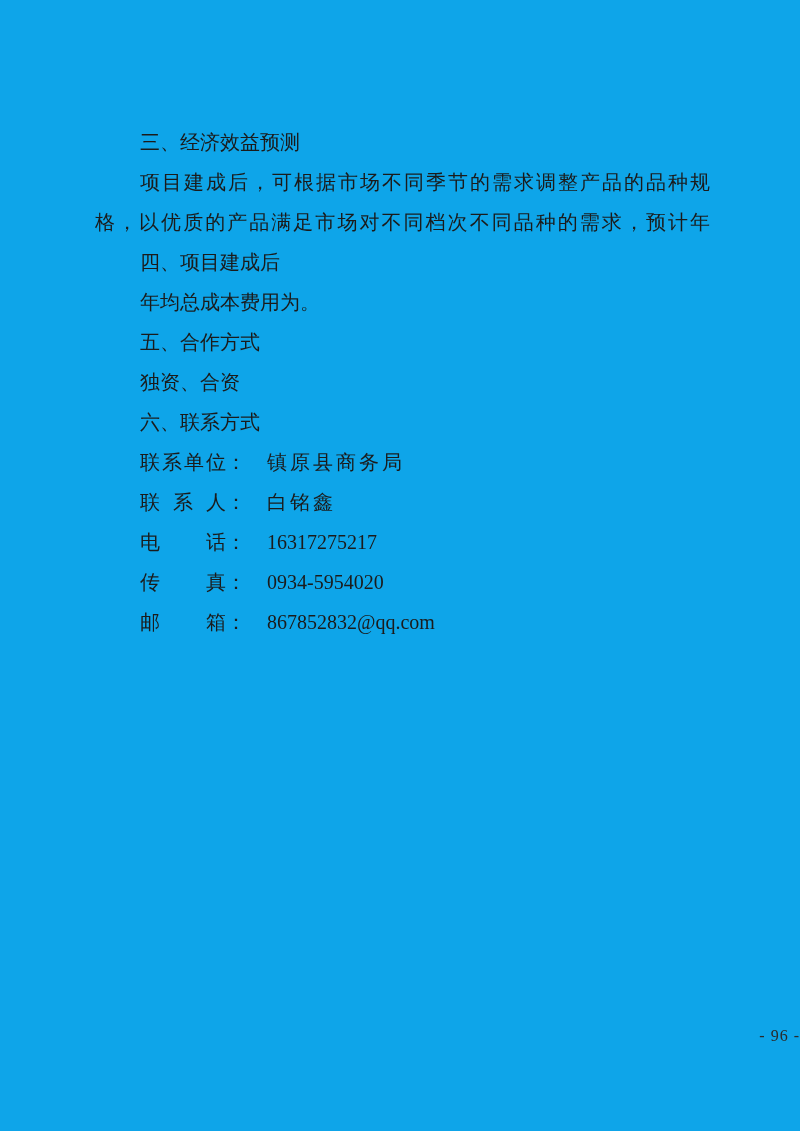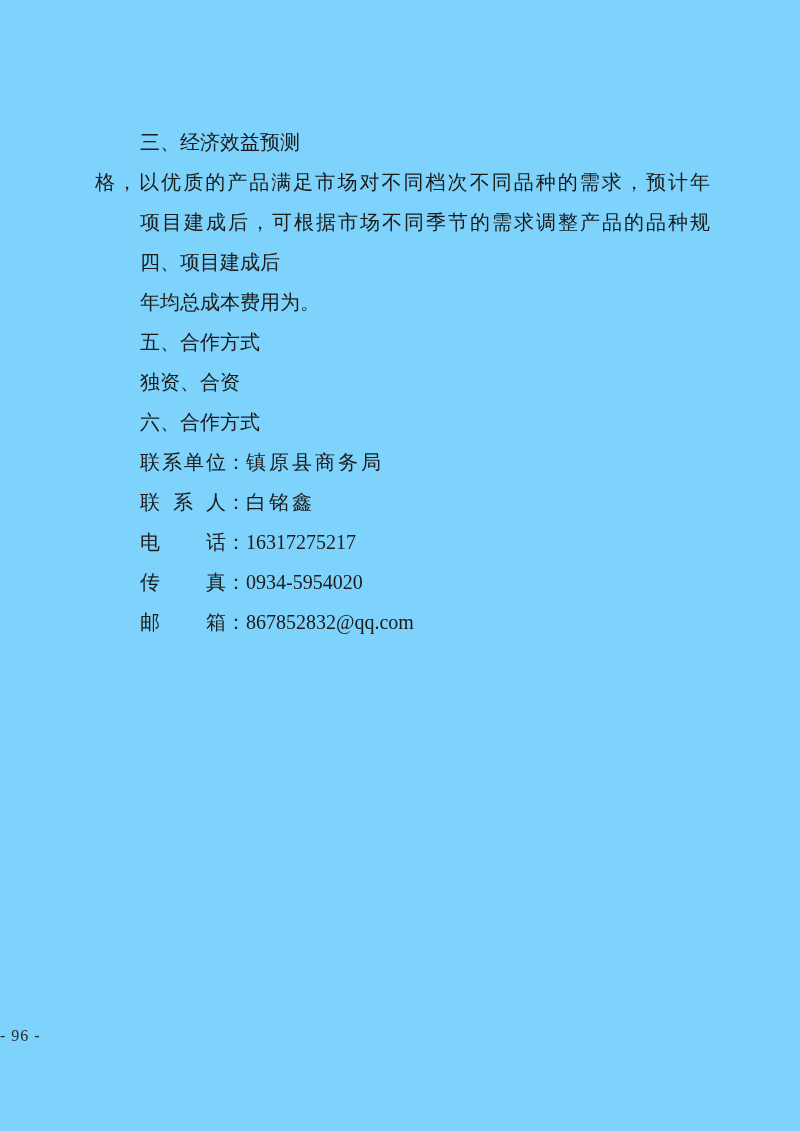--- a/index.html
+++ b/index.html
@@ -4,21 +4,21 @@
 <style>
   html, body {
     margin: 0;
     padding: 0;
     background: #ffffff;
   }
   .page {
     position: relative;
     width: 800px;
     height: 1131px;
-    background: #7dd3fc;
+    background: #0ea5e9;
     color: #1b1b1b;
     font-family: "Liberation Serif", "DejaVu Serif", serif;
     overflow: hidden;
   }
   .content {
     position: absolute;
     left: 95px;
     top: 122px;
     width: 615px;
   }
@@ -47,58 +47,59 @@
   }
   .clabel {
     display: inline-block;
     width: 86px;
     text-align: justify;
     text-align-last: justify;
     vertical-align: top;
   }
   .cvalue {
     display: inline;
+    margin-left: 21px;
   }
   .cvalue.spaced {
     letter-spacing: 3px;
   }
   .cvalue.underline {
     text-underline-offset: 4px;
     cursor: pointer;
   }
   .pagenum {
     position: absolute;
     left: 0;
     top: 1026px;
     width: 100%;
-    text-align: left;
+    text-align: right;
     font-size: 16px;
     line-height: 20px;
     letter-spacing: 1px;
     color: #2a2a2a;
   }
 </style>
 </head>
 <body>
 
 <div class="page">
   <div class="content">
 
     <div class="line indent">三、经济效益预测</div>
 
+    <div class="line para first">项目建成后，可根据市场不同季节的需求调整产品的品种规</div>
     <div class="line para">格，以优质的产品满足市场对不同档次不同品种的需求，预计年</div>
-    <div class="line para first">项目建成后，可根据市场不同季节的需求调整产品的品种规</div>
 
     <div class="line indent">四、项目建成后</div>
     <div class="line indent">年均总成本费用为。</div>
 
     <div class="line indent">五、合作方式</div>
     <div class="line indent">独资、合资</div>
 
-    <div class="line indent">六、合作方式</div>
+    <div class="line indent">六、联系方式</div>
 
     <div class="line contact">
       <span class="clabel">联系单位</span><span>：</span><span class="cvalue spaced">镇原县商务局</span>
     </div>
 
     <div class="line contact">
       <span class="clabel">联系人</span><span>：</span><span class="cvalue spaced">白铭鑫</span>
     </div>
 
     <div class="line contact">

